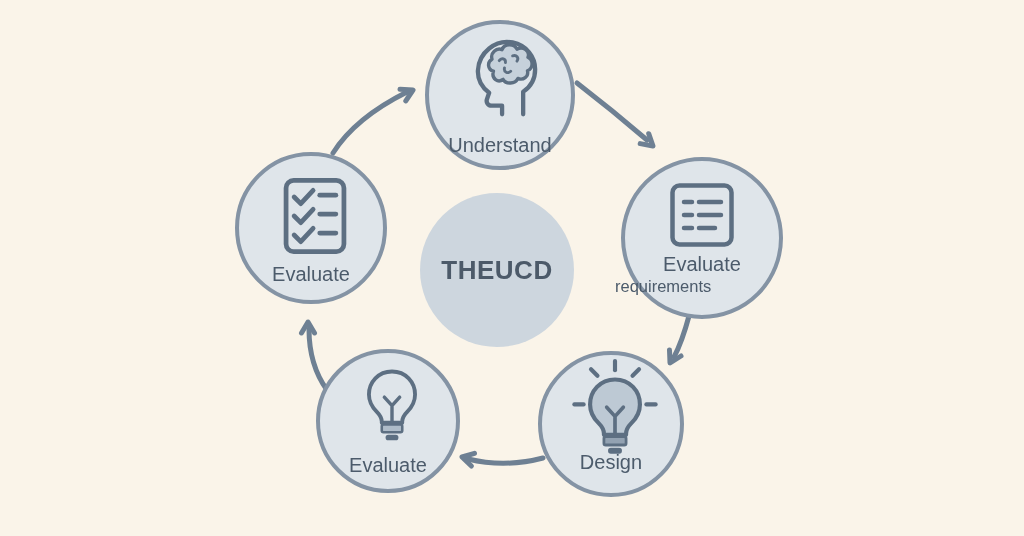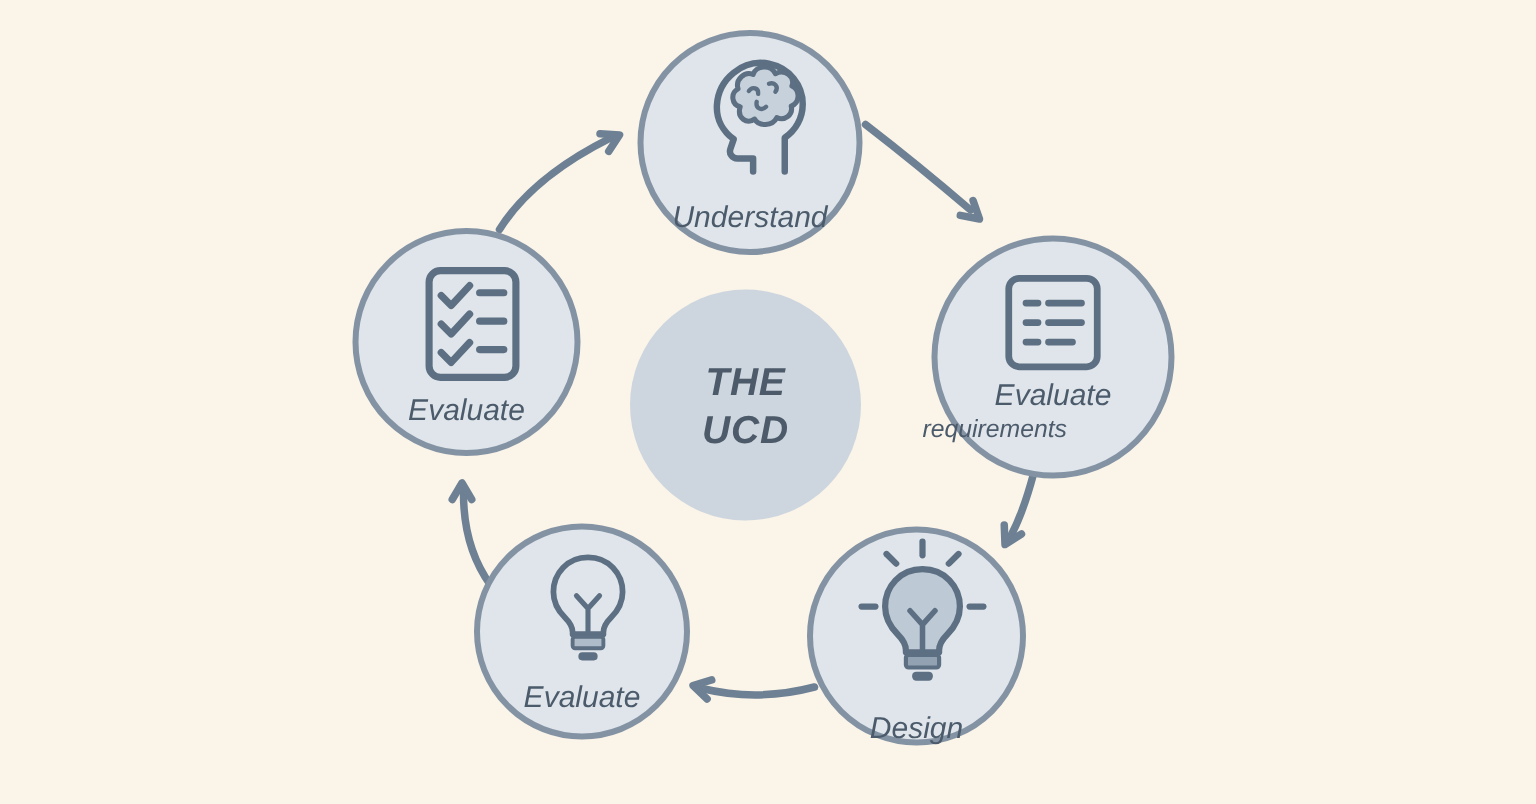--- a/index.html
+++ b/index.html
@@ -2,21 +2,21 @@
 <html><head>
 <meta charset="utf-8">
 <style>
   html,body{margin:0;padding:0;}
   body{
     width:1024px;height:536px;
     background:#faf4e9;
     font-family:"Liberation Sans", sans-serif;
     position:relative;overflow:hidden;
   }
-  .diagram{position:absolute;inset:0;font-style:italic;}
+  .diagram{position:absolute;inset:0;}
   svg.arrows{position:absolute;left:0;top:0;width:1024px;height:536px;pointer-events:none;}
   .shaft{fill:none;stroke:#6e8093;stroke-width:5;stroke-linecap:round;}
   .head{fill:none;stroke:#6e8093;stroke-width:5;stroke-linecap:round;stroke-linejoin:round;}
 
   .node{
     position:absolute;box-sizing:border-box;border-radius:50%;
     background:#dfe5ea;border:4px solid #8493a4;
   }
   .node .icon{position:absolute;}
   .node .label{
@@ -30,34 +30,34 @@
   .n-specify{left:621px;top:157px;width:162px;height:162px;}
   .n-specify .icon{left:44px;top:21px;}
   .n-specify .label{top:92px;}
   .n-specify .label2{
     position:absolute;left:-10px;right:-10px;text-align:left;top:116px;
     color:#4c5b6b;font-size:16.5px;font-weight:500;white-space:nowrap;
   }
 
   .n-design{left:538px;top:351px;width:146px;height:146px;}
   .n-design .icon{left:25px;top:2px;}
-  .n-design .label{top:120px;}
+  .n-design .label{top:96px;}
 
   .n-evaluate-b{left:316px;top:349px;width:144px;height:144px;}
   .n-evaluate-b .icon{left:31px;top:10px;}
   .n-evaluate-b .label{top:101px;}
 
   .n-evaluate-l{left:235px;top:152px;width:152px;height:152px;}
   .n-evaluate-l .icon{left:39px;top:20px;}
   .n-evaluate-l .label{top:107px;}
 
   .center-circle{
     position:absolute;left:420px;top:193px;width:154px;height:154px;
     border-radius:50%;background:#cdd6de;
-    display:flex;flex-direction:column;align-items:center;justify-content:center;
+    display:flex;flex-direction:row;align-items:center;justify-content:center;
   }
   .center-circle span{
     display:block;text-align:center;
     color:#4c5a69;font-size:26px;font-weight:700;letter-spacing:.5px;line-height:32px;
   }
 </style>
 </head>
 <body>
 
 <div class="diagram">

